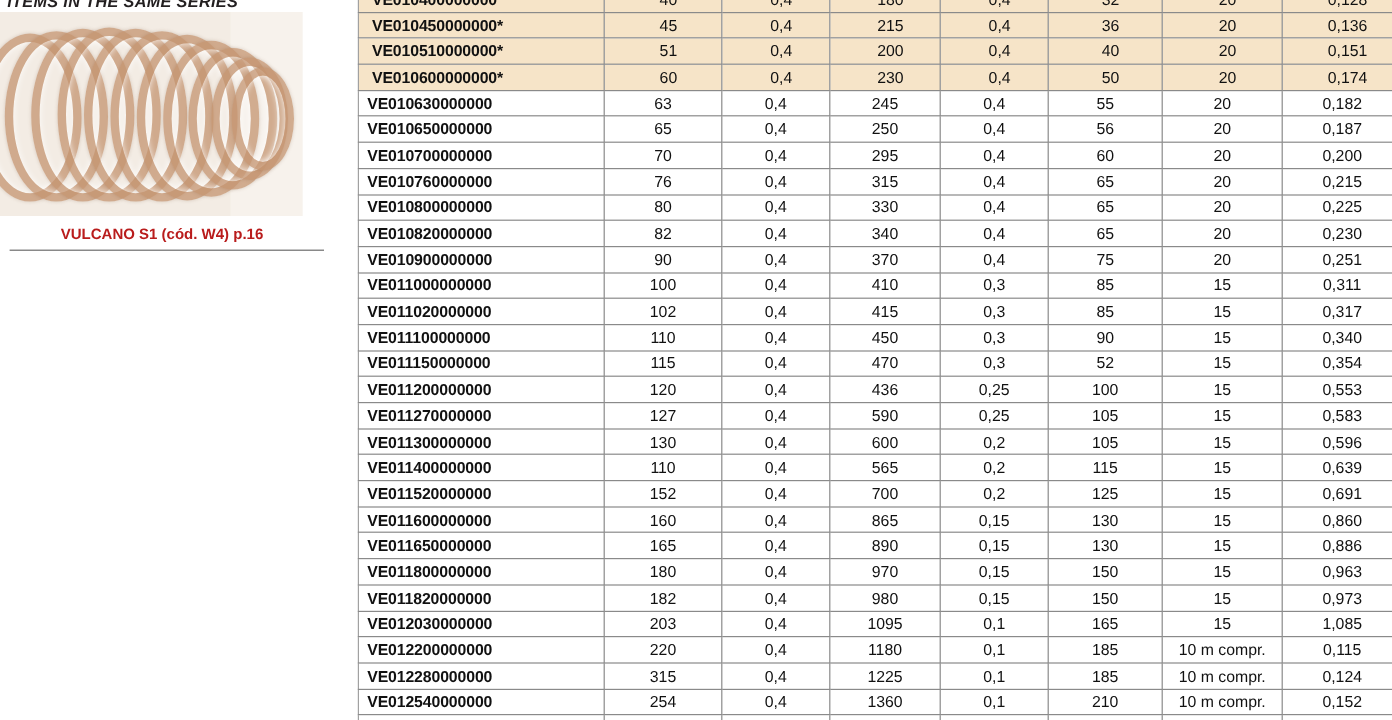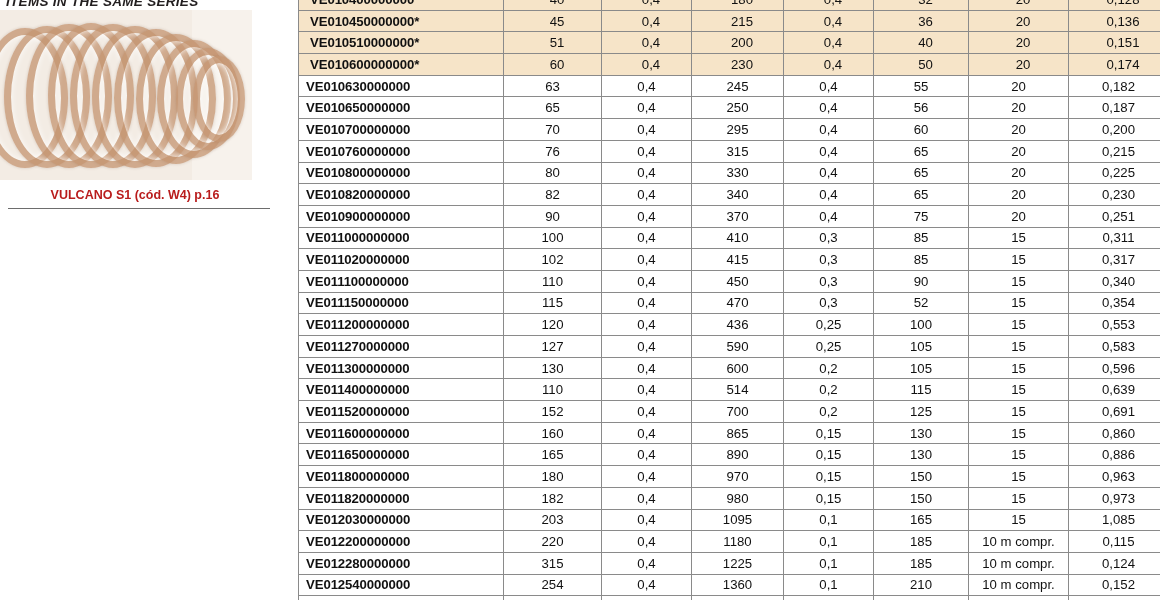--- a/index.html
+++ b/index.html
@@ -339,21 +339,21 @@
             <td class="bold">600</td>
             <td>0,2</td>
             <td>105</td>
             <td>15</td>
             <td>0,596</td>
           </tr>
           <tr>
             <td class="code">VE011400000000</td>
             <td>110</td>
             <td>0,4</td>
-            <td class="bold">514</td>
+            <td class="bold">565</td>
             <td>0,2</td>
             <td>115</td>
             <td>15</td>
             <td>0,639</td>
           </tr>
           <tr>
             <td class="code">VE011520000000</td>
             <td>152</td>
             <td>0,4</td>
             <td class="bold">700</td>

